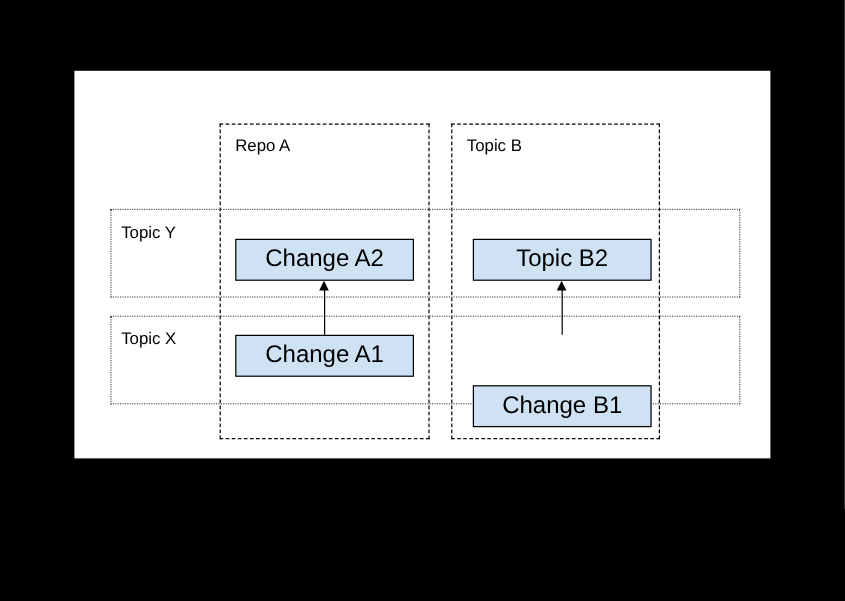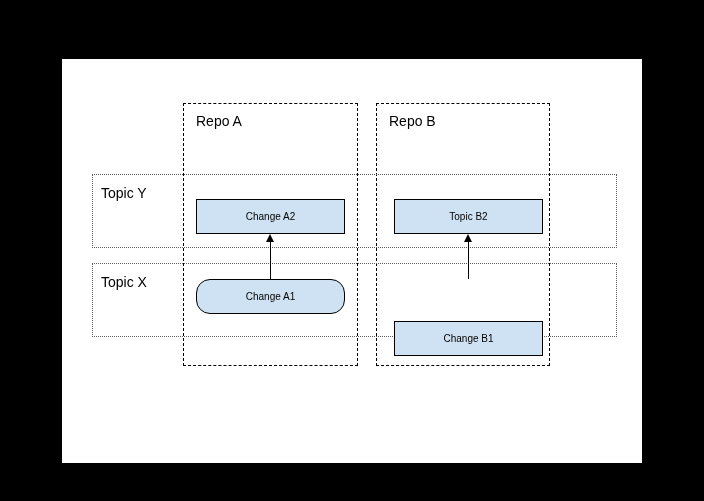--- a/index.html
+++ b/index.html
@@ -6,21 +6,21 @@
   html, body { margin: 0; padding: 0; }
   body {
     width: 704px; height: 501px;
     background: var(--page-bg, #000000);
     position: relative;
     font-family: "Liberation Sans", sans-serif;
     overflow: hidden;
   }
   .canvas {
     position: absolute; left: 62px; top: 59px;
-    width: 580px; height: 404px;
+    width: 580px; height: 323px;
     background: var(--canvas-bg, #ffffff);
   }
   .repo {
     position: absolute;
     border: 1px dashed var(--repo-border, #000000);
   }
   .repo-a { left: 121px; top: 44px; width: 175px; height: 263px; }
   .repo-b { left: 314px; top: 44px; width: 174px; height: 263px; }
   .repo-label {
     position: absolute; left: 12px; top: 9px;
@@ -36,26 +36,26 @@
   .topic-label {
     position: absolute; left: 8px; top: 10px;
     font-size: 14px; color: var(--text-color, #000000);
     white-space: nowrap;
   }
   .change {
     position: absolute; width: 149px; height: 35px;
     background: var(--box-fill, #cfe2f3);
     border: 1px solid var(--box-border, #000000);
     display: flex; align-items: center; justify-content: center;
-    font-size: 10px; color: var(--text-color, #000000);
+    font-size: 20px; color: var(--text-color, #000000);
     white-space: nowrap;
   }
   .change-a2 { left: 134px; top: 140px; }
   .change-b2 { left: 332px; top: 140px; }
-  .change-a1 { left: 134px; top: 220px; border-radius: 14px; }
+  .change-a1 { left: 134px; top: 220px; }
   .change-b1 { left: 332px; top: 220px; margin-top: 42px; }
   .arrow-line {
     position: absolute; width: 1px; height: 38px; top: 182px;
     background: var(--arrow-color, #000000);
   }
   .arrow-head {
     position: absolute; width: 0; height: 0; top: 175px;
     border-left: 4px solid transparent;
     border-right: 4px solid transparent;
     border-bottom: 8px solid var(--arrow-color, #000000);
@@ -67,21 +67,21 @@
 </style>
 </head>
 <body>
 
 <div class="canvas">
 
   <div class="repo repo-a">
     <span class="repo-label">Repo A</span>
   </div>
   <div class="repo repo-b">
-    <span class="repo-label">Repo B</span>
+    <span class="repo-label">Topic B</span>
   </div>
 
   <div class="topic topic-x">
     <span class="topic-label">Topic X</span>
   </div>
   <div class="topic topic-y">
     <span class="topic-label">Topic Y</span>
   </div>
 
   <div class="change change-a2">Change A2</div>

